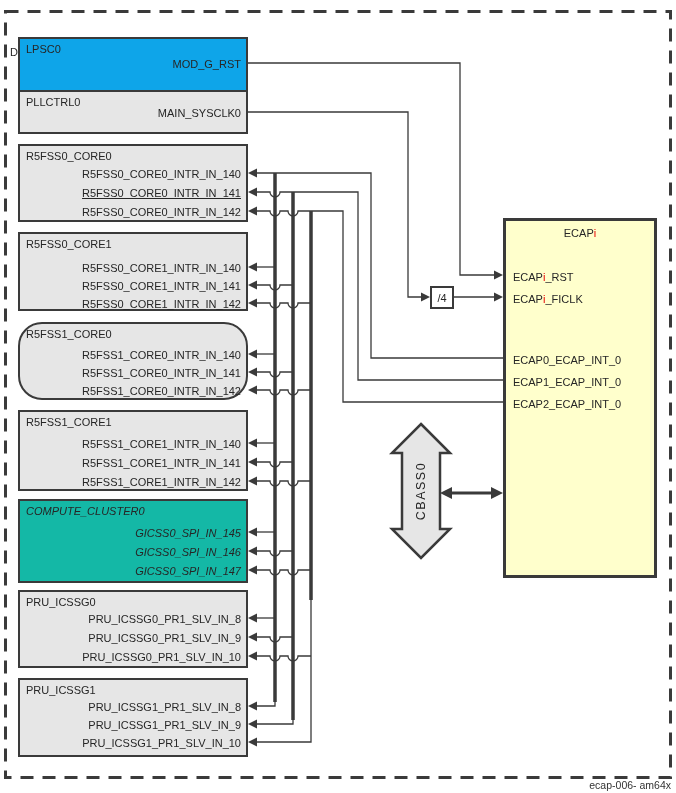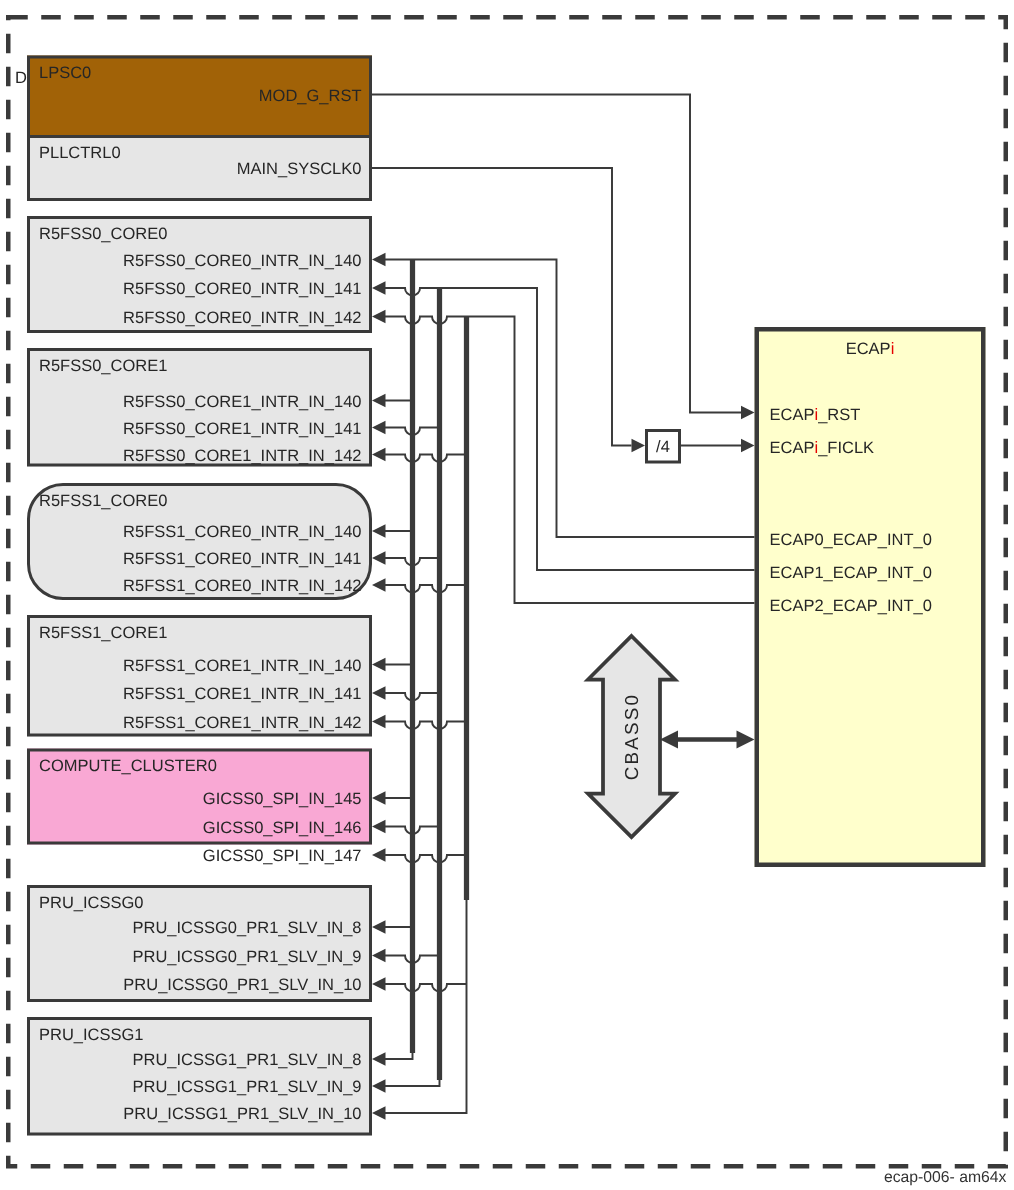--- a/index.html
+++ b/index.html
@@ -43,53 +43,53 @@
     position:absolute;right:5px;top:779px;font-size:10.5px;color:#333333;
   }
   svg.wires{position:absolute;left:0;top:0;pointer-events:none;}
 </style>
 </head>
 <body>
 
 <div class="canvas">
   <div class="device-label">Device</div>
   <div id="blocks-host">
-      <div class="block" style="left: 18px; top: 37px; width: 230px; height: 62px; background: #a16207; border-color: rgb(58, 58, 58);">
+      <div class="block" style="left: 18px; top: 37px; width: 230px; height: 62px; background: #0ea5e9; border-color: rgb(58, 58, 58);">
         <span class="block-title">LPSC0</span>
         <span class="sig" style="top: 19px;">MOD_G_RST</span>
       </div>
       <div class="block" style="left: 18px; top: 90px; width: 230px; height: 44px; background: rgb(230, 230, 230); border-color: rgb(58, 58, 58);">
         <span class="block-title">PLLCTRL0</span>
         <span class="sig" style="top: 15px;">MAIN_SYSCLK0</span>
       </div>
       <div class="block" style="left: 18px; top: 144px; width: 230px; height: 78px; background: rgb(230, 230, 230); border-color: rgb(58, 58, 58);">
         <span class="block-title">R5FSS0_CORE0</span>
         <span class="sig" style="top: 22px;">R5FSS0_CORE0_INTR_IN_140</span>
-        <span class="sig" style="top: 41px;">R5FSS0_CORE0_INTR_IN_141</span>
+        <span class="sig" style="top: 41px; text-decoration: underline;">R5FSS0_CORE0_INTR_IN_141</span>
         <span class="sig" style="top: 60px;">R5FSS0_CORE0_INTR_IN_142</span>
       </div>
       <div class="block" style="left: 18px; top: 232px; width: 230px; height: 79px; background: rgb(230, 230, 230); border-color: rgb(58, 58, 58);">
         <span class="block-title">R5FSS0_CORE1</span>
         <span class="sig" style="top: 28px;">R5FSS0_CORE1_INTR_IN_140</span>
         <span class="sig" style="top: 46px;">R5FSS0_CORE1_INTR_IN_141</span>
         <span class="sig" style="top: 64px;">R5FSS0_CORE1_INTR_IN_142</span>
       </div>
       <div class="block" style="left: 18px; top: 322px; width: 230px; height: 78px; background: rgb(230, 230, 230); border-color: rgb(58, 58, 58); border-radius: 24px;">
         <span class="block-title">R5FSS1_CORE0</span>
         <span class="sig" style="top: 25px; padding-left: 20px;">R5FSS1_CORE0_INTR_IN_140</span>
         <span class="sig" style="top: 43px;">R5FSS1_CORE0_INTR_IN_141</span>
         <span class="sig" style="top: 61px;">R5FSS1_CORE0_INTR_IN_142</span>
       </div>
       <div class="block" style="left: 18px; top: 410px; width: 230px; height: 81px; background: rgb(230, 230, 230); border-color: rgb(58, 58, 58);">
         <span class="block-title">R5FSS1_CORE1</span>
         <span class="sig" style="top: 26px;">R5FSS1_CORE1_INTR_IN_140</span>
         <span class="sig" style="top: 45px;">R5FSS1_CORE1_INTR_IN_141</span>
         <span class="sig" style="top: 64px;">R5FSS1_CORE1_INTR_IN_142</span>
       </div>
-      <div class="block" style="left: 18px; top: 499px; width: 230px; height: 64px; background: #f9a8d4; border-color: rgb(58, 58, 58);">
+      <div class="block" style="left: 18px; top: 499px; width: 230px; height: 84px; background: #14b8a6; border-color: rgb(58, 58, 58); font-style: italic;">
         <span class="block-title">COMPUTE_CLUSTER0</span>
         <span class="sig" style="top: 26px;">GICSS0_SPI_IN_145</span>
         <span class="sig" style="top: 45px;">GICSS0_SPI_IN_146</span>
         <span class="sig" style="top: 64px;">GICSS0_SPI_IN_147</span>
       </div>
       <div class="block" style="left: 18px; top: 590px; width: 230px; height: 78px; background: rgb(230, 230, 230); border-color: rgb(58, 58, 58);">
         <span class="block-title">PRU_ICSSG0</span>
         <span class="sig" style="top: 21px;">PRU_ICSSG0_PR1_SLV_IN_8</span>
         <span class="sig" style="top: 40px;">PRU_ICSSG0_PR1_SLV_IN_9</span>
         <span class="sig" style="top: 59px;">PRU_ICSSG0_PR1_SLV_IN_10</span>

